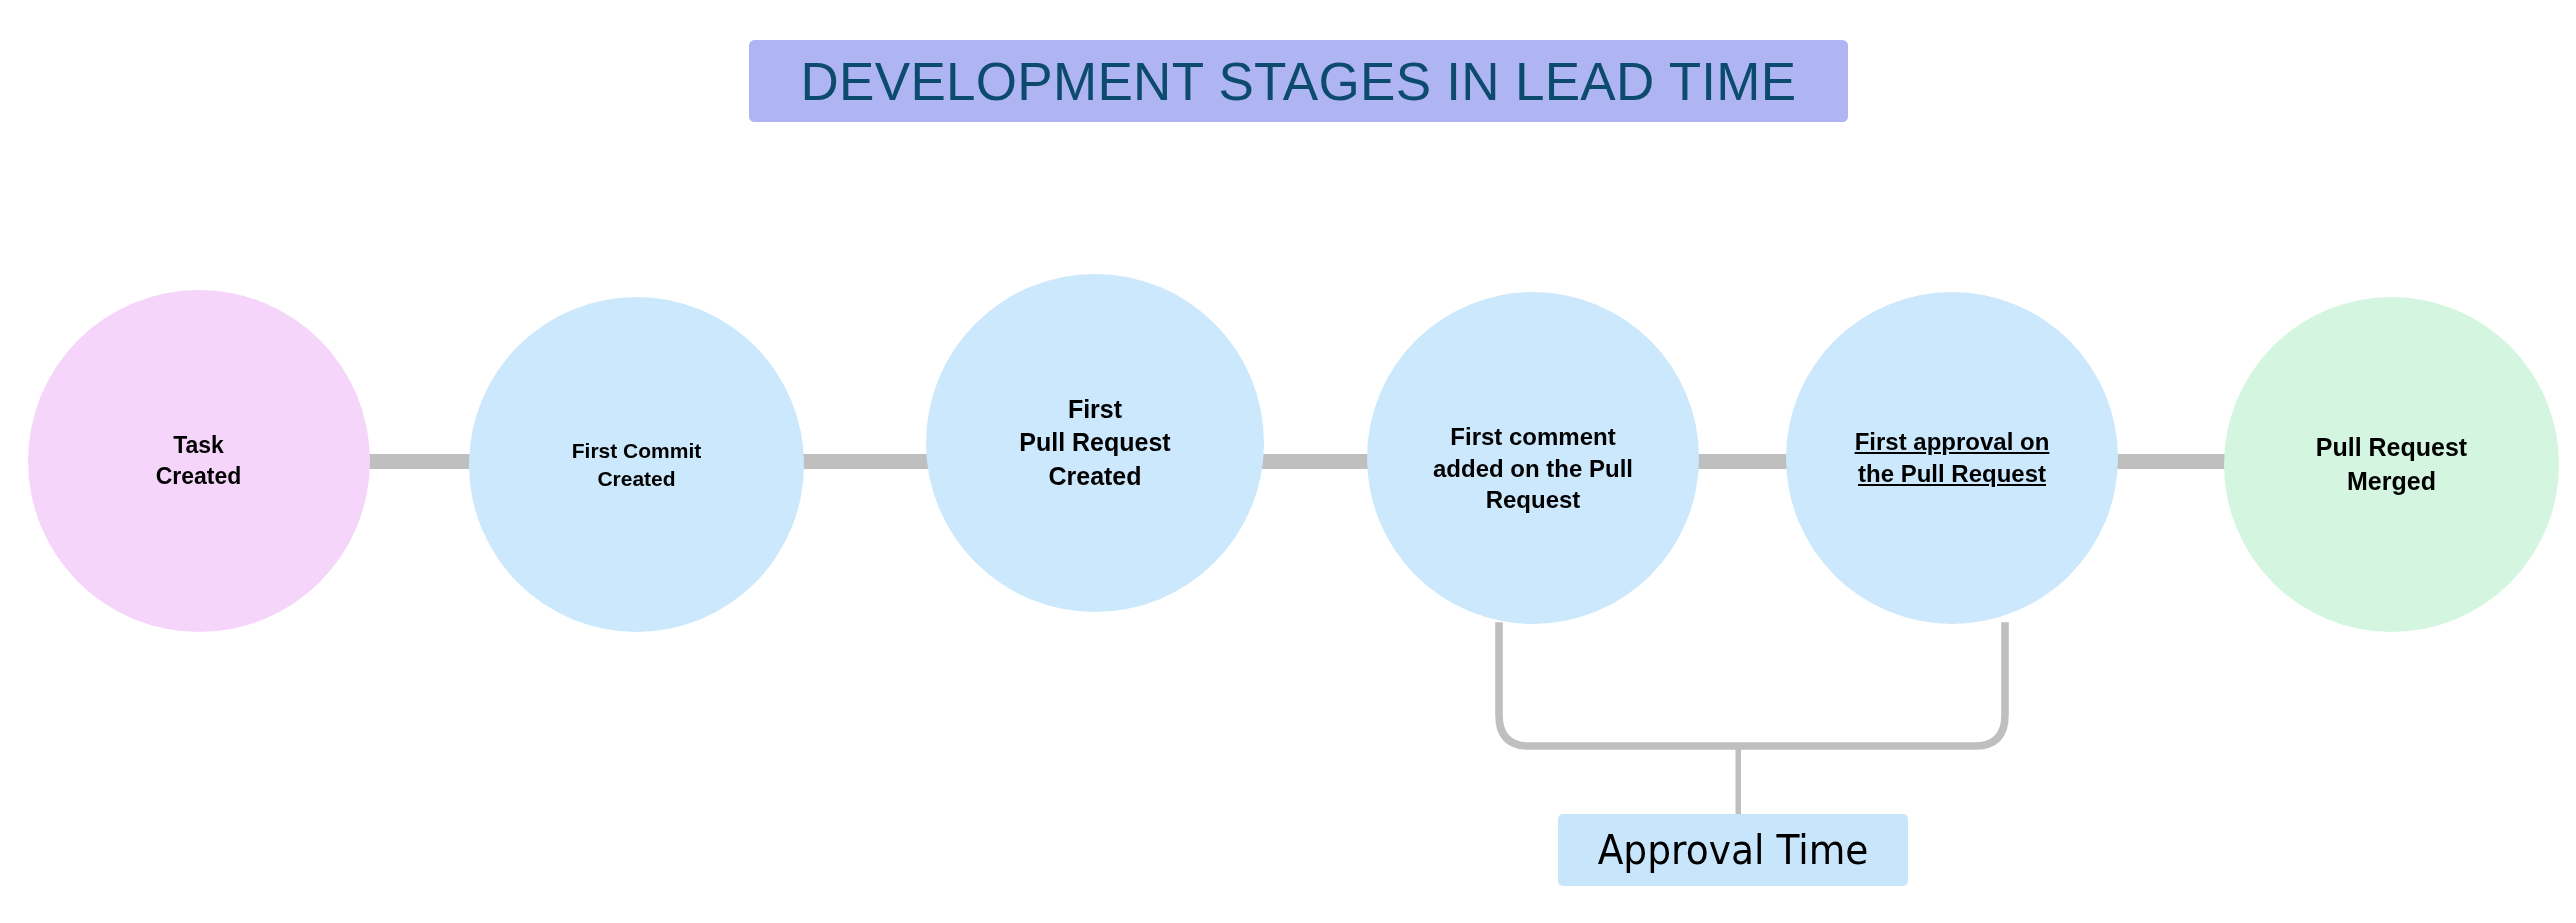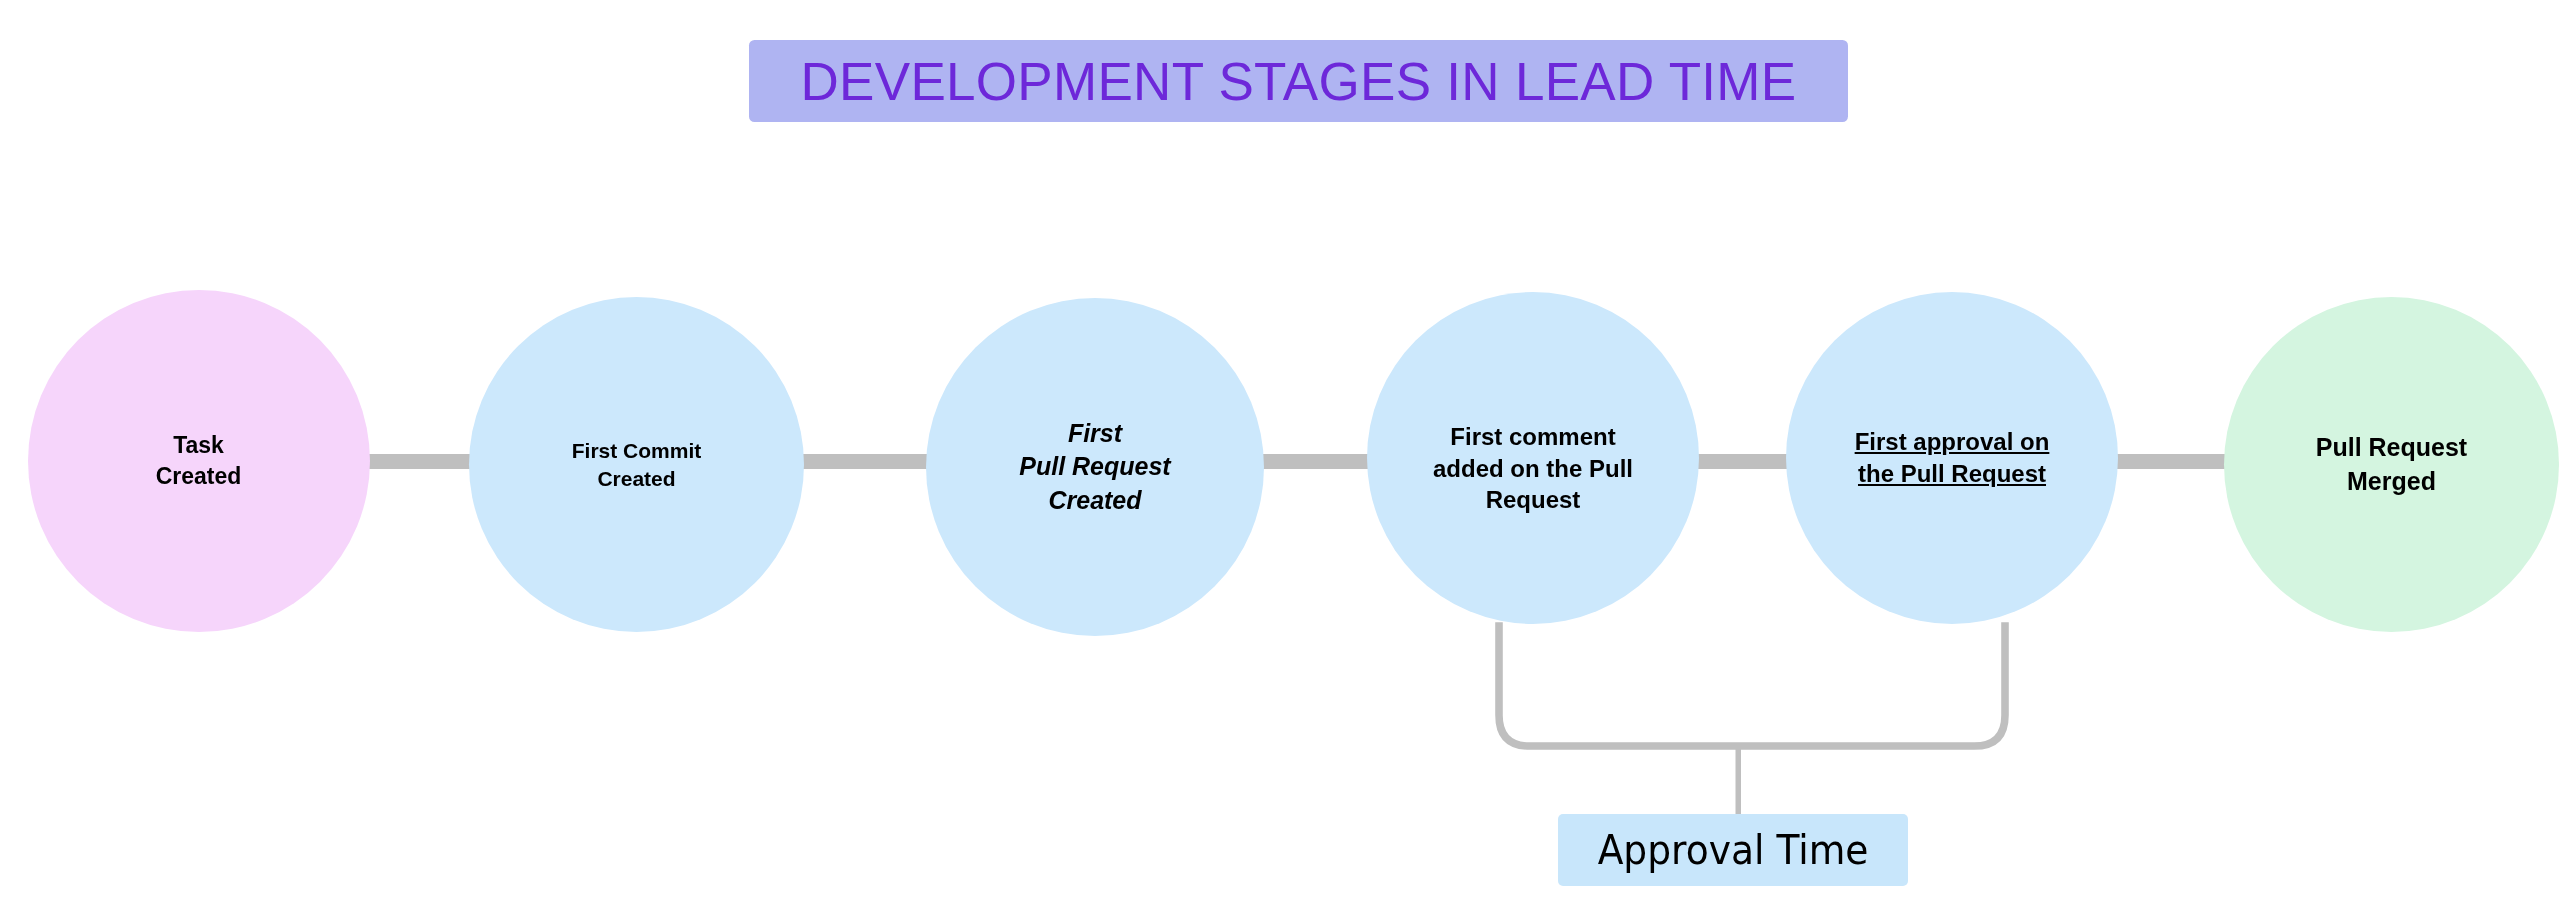--- a/index.html
+++ b/index.html
@@ -30,21 +30,21 @@
     border-radius: 5.5px;
     display: flex;
     align-items: center;
     justify-content: center;
     box-sizing: border-box;
   }
   #title-text {
     font-family: "Liberation Sans", sans-serif;
     font-size: 53px;
     font-weight: 400;
-    color: #6d28d9;
+    color: #0c4a6e;
     letter-spacing: 0.3px;
     white-space: nowrap;
     line-height: 1;
   }
 
   
   .connector {
     position: absolute;
     height: 15px;
     background: #BFBFBF;
@@ -65,21 +65,21 @@
     font-family: "Liberation Sans", sans-serif;
     font-weight: bold;
     color: #000000;
     white-space: pre-line;
     line-height: 1.33;
     width: 150%;
   }
 
   .stage.s0 { left: 27.5px;   top: 290px; width: 342px; height: 342px; background: #F6D5FB; }
   .stage.s1 { left: 469px;  top: 297px; width: 335px; height: 335px; background: #CCE8FC; }
-  .stage.s2 { left: 926px; top: 298px; width: 338px; height: 338px; background: #CCE8FC; font-style: italic; }
+  .stage.s2 { left: 926px; top: 274px; width: 338px; height: 338px; background: #CCE8FC; }
   .stage.s3 { left: 1367px; top: 292px; width: 332px; height: 332px; background: #CCE8FC; }
   .stage.s4 { left: 1786px; top: 292px; width: 332px; height: 332px; background: #CCE8FC; }
   .stage.s5 { left: 2224px; top: 297px; width: 335px; height: 335px; background: #D4F5E0; }
 
   .stage.s0 .stage-label { font-size: 23px; }
   .stage.s1 .stage-label { font-size: 21px; }
   .stage.s2 .stage-label { font-size: 25px; }
   .stage.s3 .stage-label { font-size: 24px; margin-top: 21px; }
   .stage.s4 .stage-label { font-size: 24px; }
   .stage.s5 .stage-label { font-size: 25px; }

